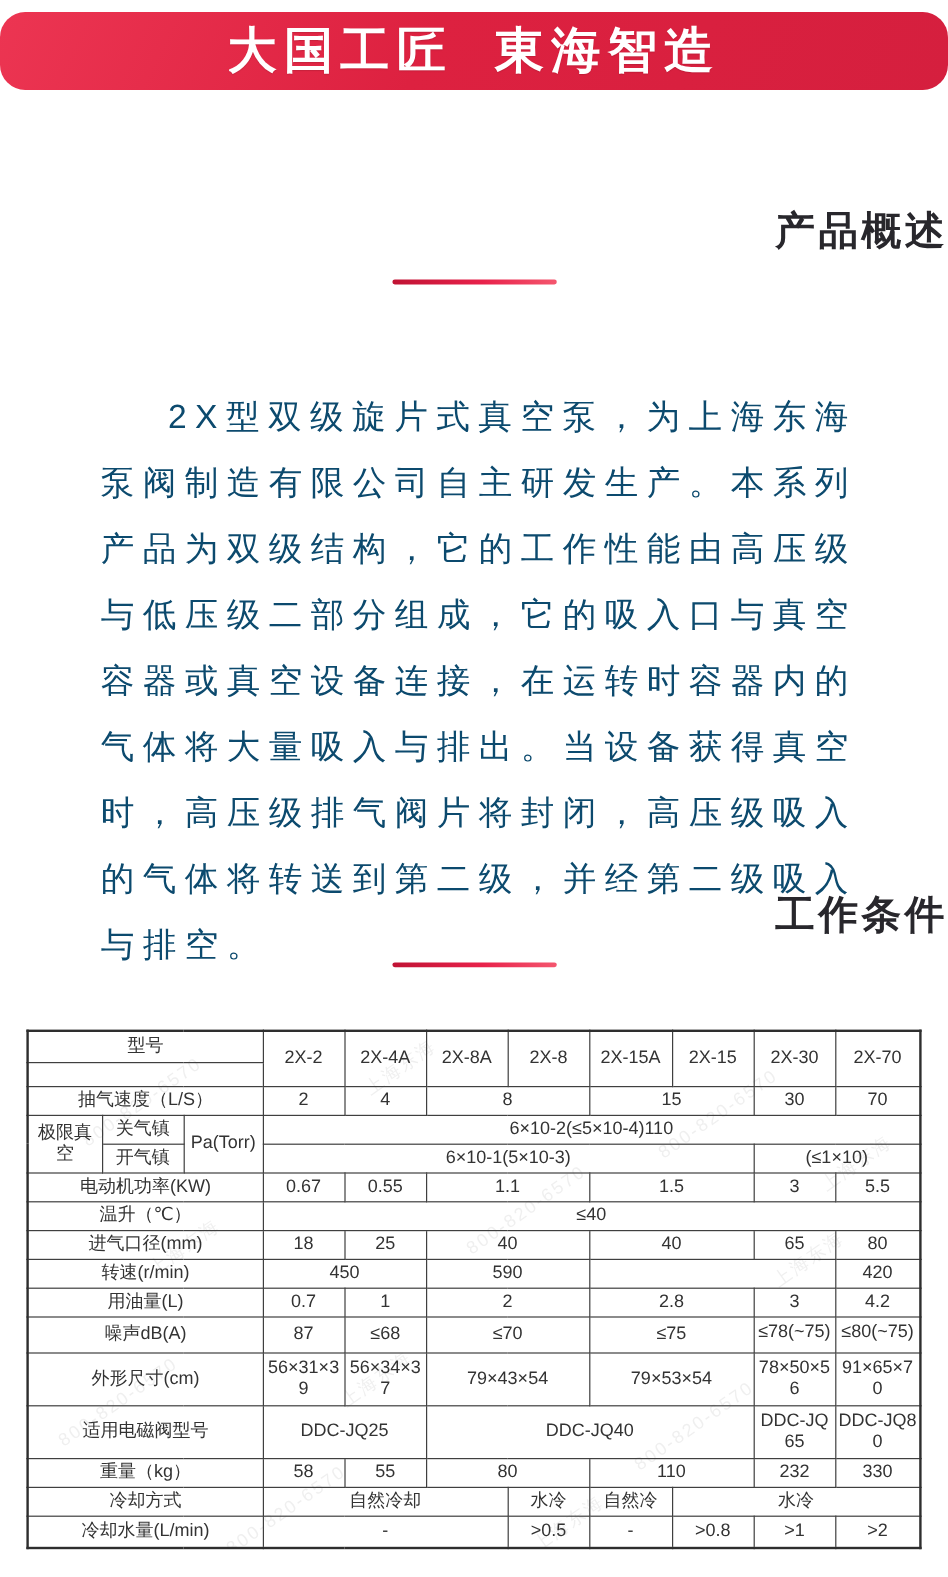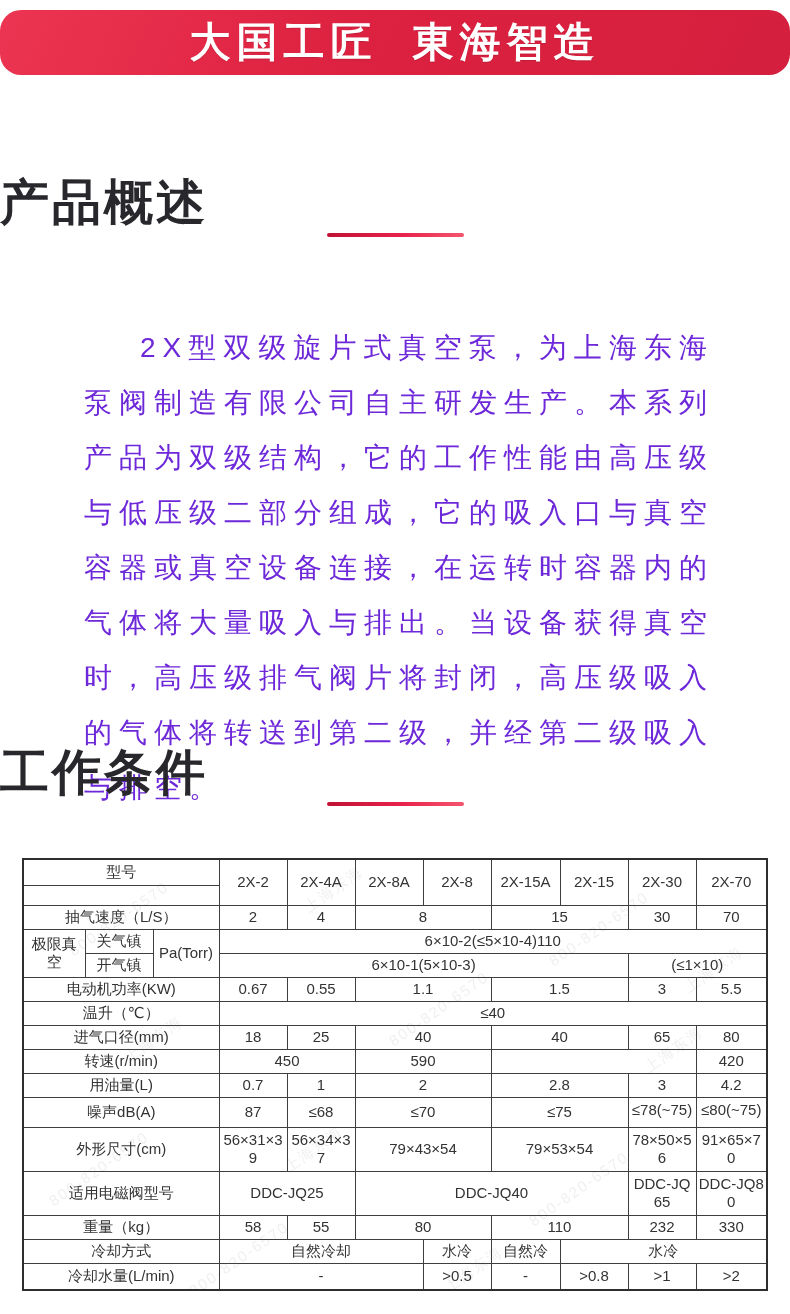--- a/index.html
+++ b/index.html
@@ -13,35 +13,35 @@
     position:absolute;left:0;top:10px;width:790px;height:65px;
     background:linear-gradient(115deg,#ec3552 0%,#dd2140 45%,#d51f3e 100%);
     display:flex;align-items:center;justify-content:center;border-radius:21px;
   }
   .banner-title{
     color:#ffffff;font-size:41px;font-weight:800;letter-spacing:6px;
     text-shadow:0 1px 1px rgba(0,0,0,.12);white-space:pre;
   }
   
   .sec-title{
-    position:absolute;left:0;width:790px;text-align:left;
-    font-size:49px;font-weight:800;color:#28272c;letter-spacing:3px;margin:0;
+    position:absolute;left:0;width:790px;text-align:right;
+    font-size:33px;font-weight:800;color:#28272c;letter-spacing:3px;margin:0;
   }
   .sec-title.overview{top:170px;}
   .sec-title.conditions{top:740px;}
   .red-line{
     position:absolute;left:327px;width:137px;height:4px;border-radius:2px;
     background:linear-gradient(90deg,#c01334 0%,#e8224b 55%,#f4566e 100%);
   }
   .red-line.l1{top:233px;}
   .red-line.l2{top:802px;}
   
   .para{
     position:absolute;left:84px;top:292px;width:630px;
-    font-size:28px;line-height:55px;letter-spacing:7px;color:#6d28d9;
+    font-size:28px;line-height:55px;letter-spacing:7px;color:#0c4a6e;
     text-align:justify;text-justify:inter-ideograph;text-indent:56px;
   }
   
   .tbl-wrap{position:absolute;left:22px;top:858px;width:744px;}
   table.specs{
     width:744px;border-collapse:collapse;table-layout:fixed;
     border:2px solid #2e2e2e;background:transparent;position:relative;z-index:2;
   }
   table.specs td{
     border:1px solid #3f3f3f;text-align:center;vertical-align:middle;

